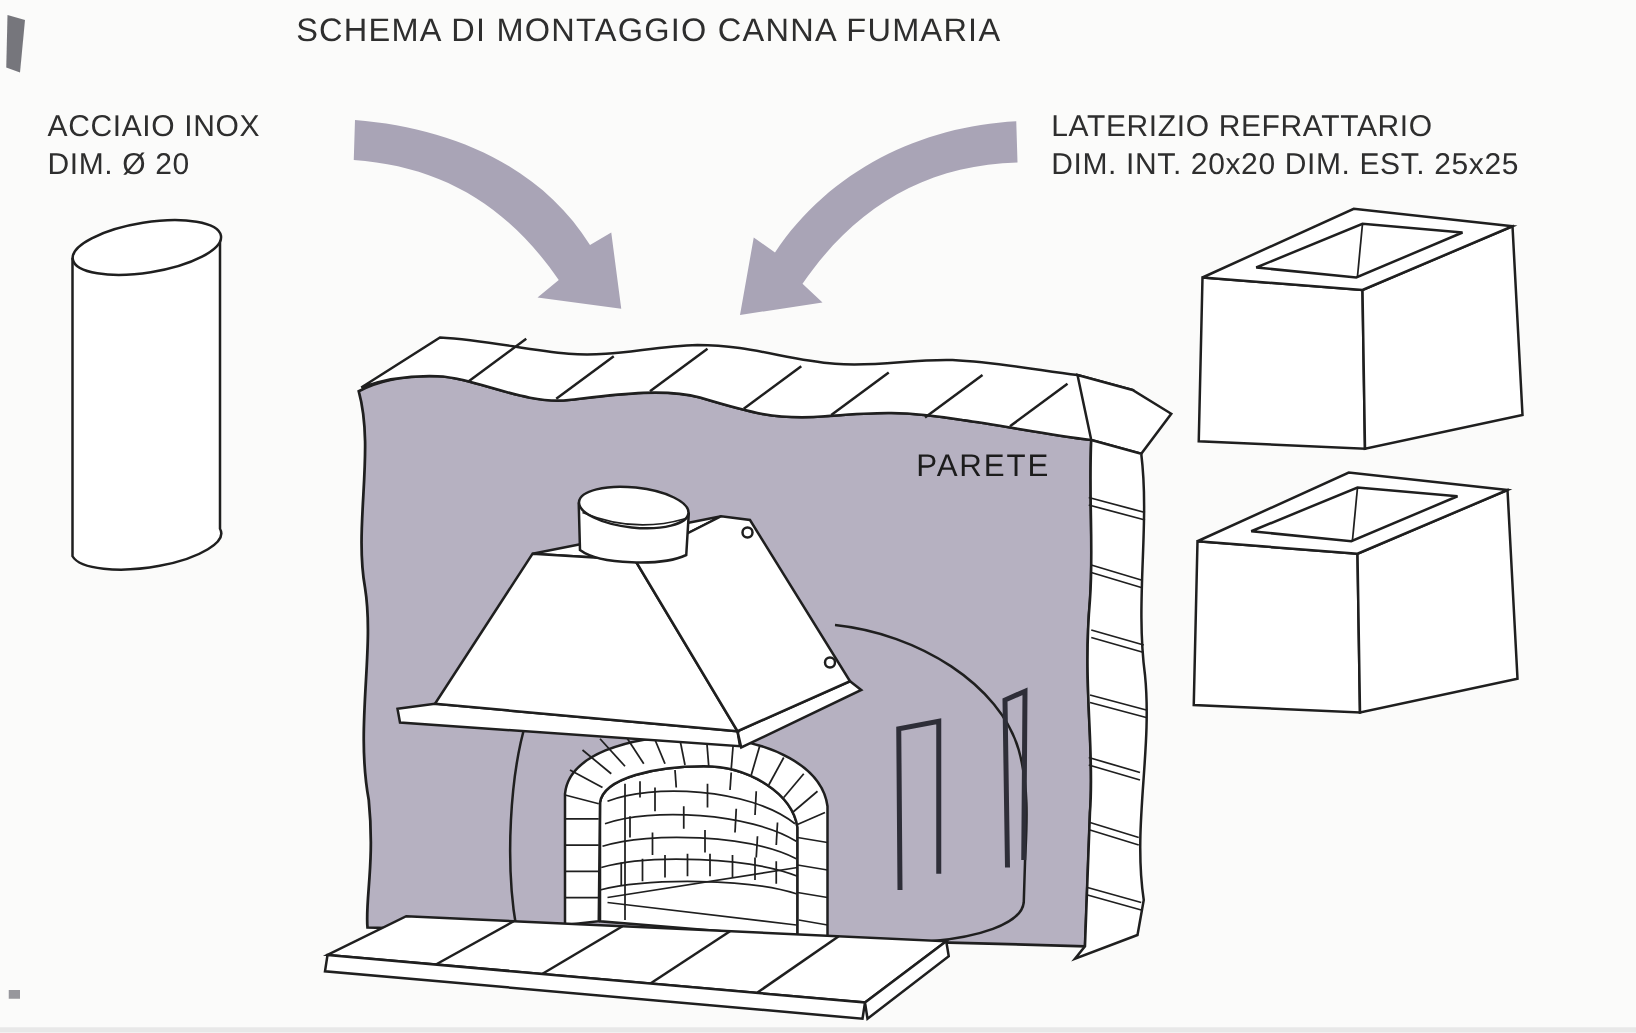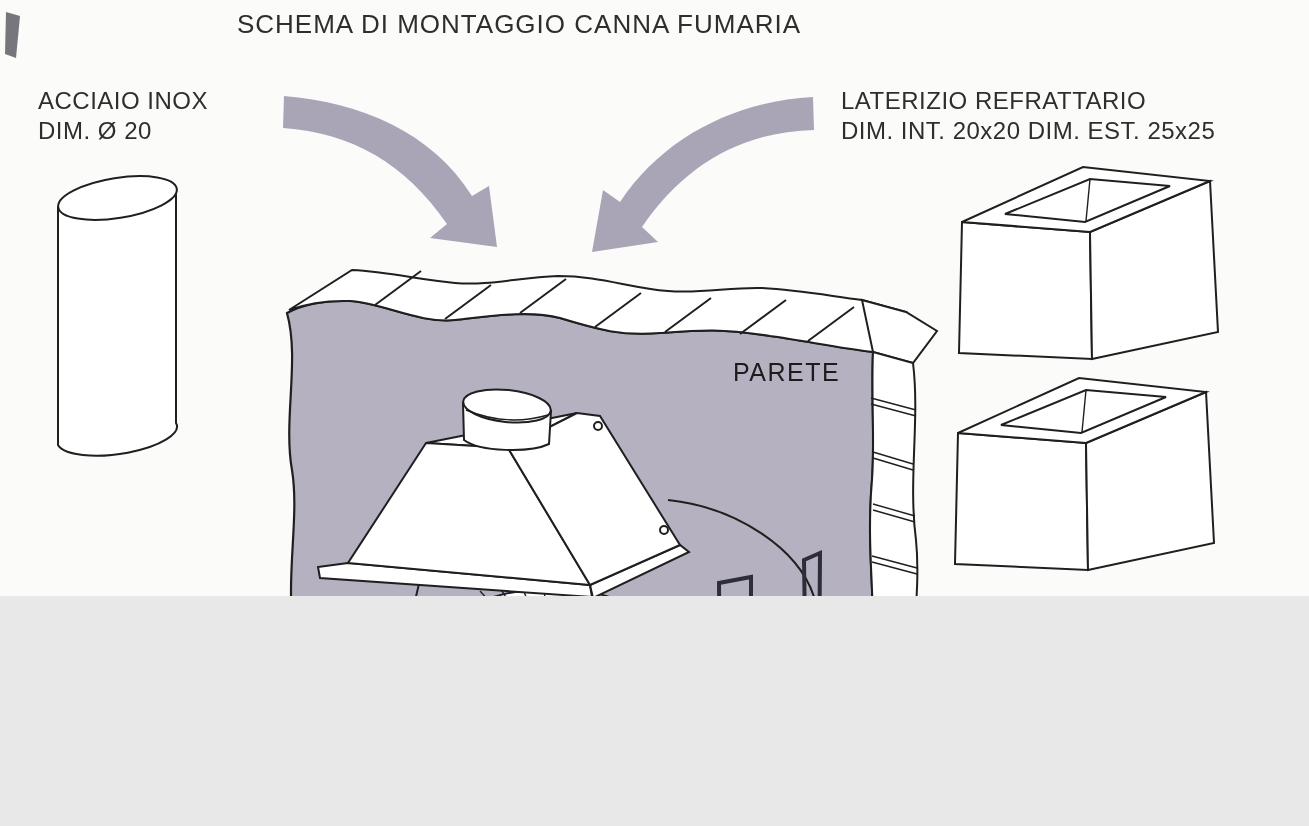--- a/index.html
+++ b/index.html
@@ -1,18 +1,18 @@
 <!DOCTYPE html>
 <html><head>
 <meta charset="utf-8">
 <style>
   html,body{margin:0;padding:0;background:#e8e8e8;}
   .page{
     position:relative;
-    width:1309px;height:596px;
+    width:1309px;height:822px;
     background:#fbfbfa;
     font-family:"Liberation Sans", sans-serif;
     overflow:hidden;
     margin:0 auto;
   }
   svg{display:block;}
   .t-title{font-size:26px;letter-spacing:1px;fill:#2e2e2e;}
   .t-label{font-size:24px;letter-spacing:0.5px;fill:#2e2e2e;}
   .t-parete{font-size:25px;letter-spacing:1.5px;fill:#1c1c1c;}
   .ln{stroke:#1f1f1f;stroke-width:2;fill:none;}

